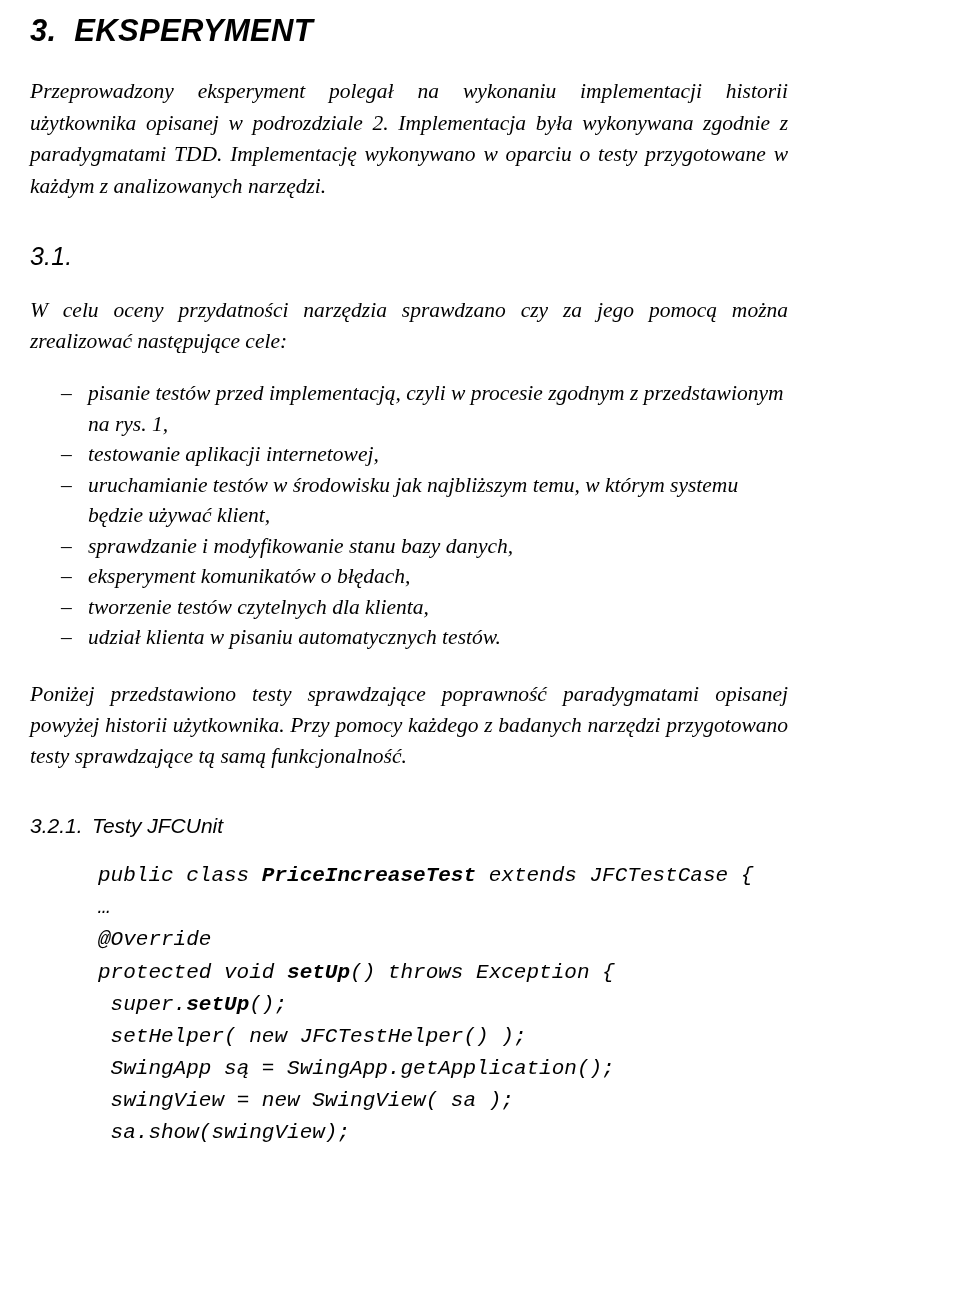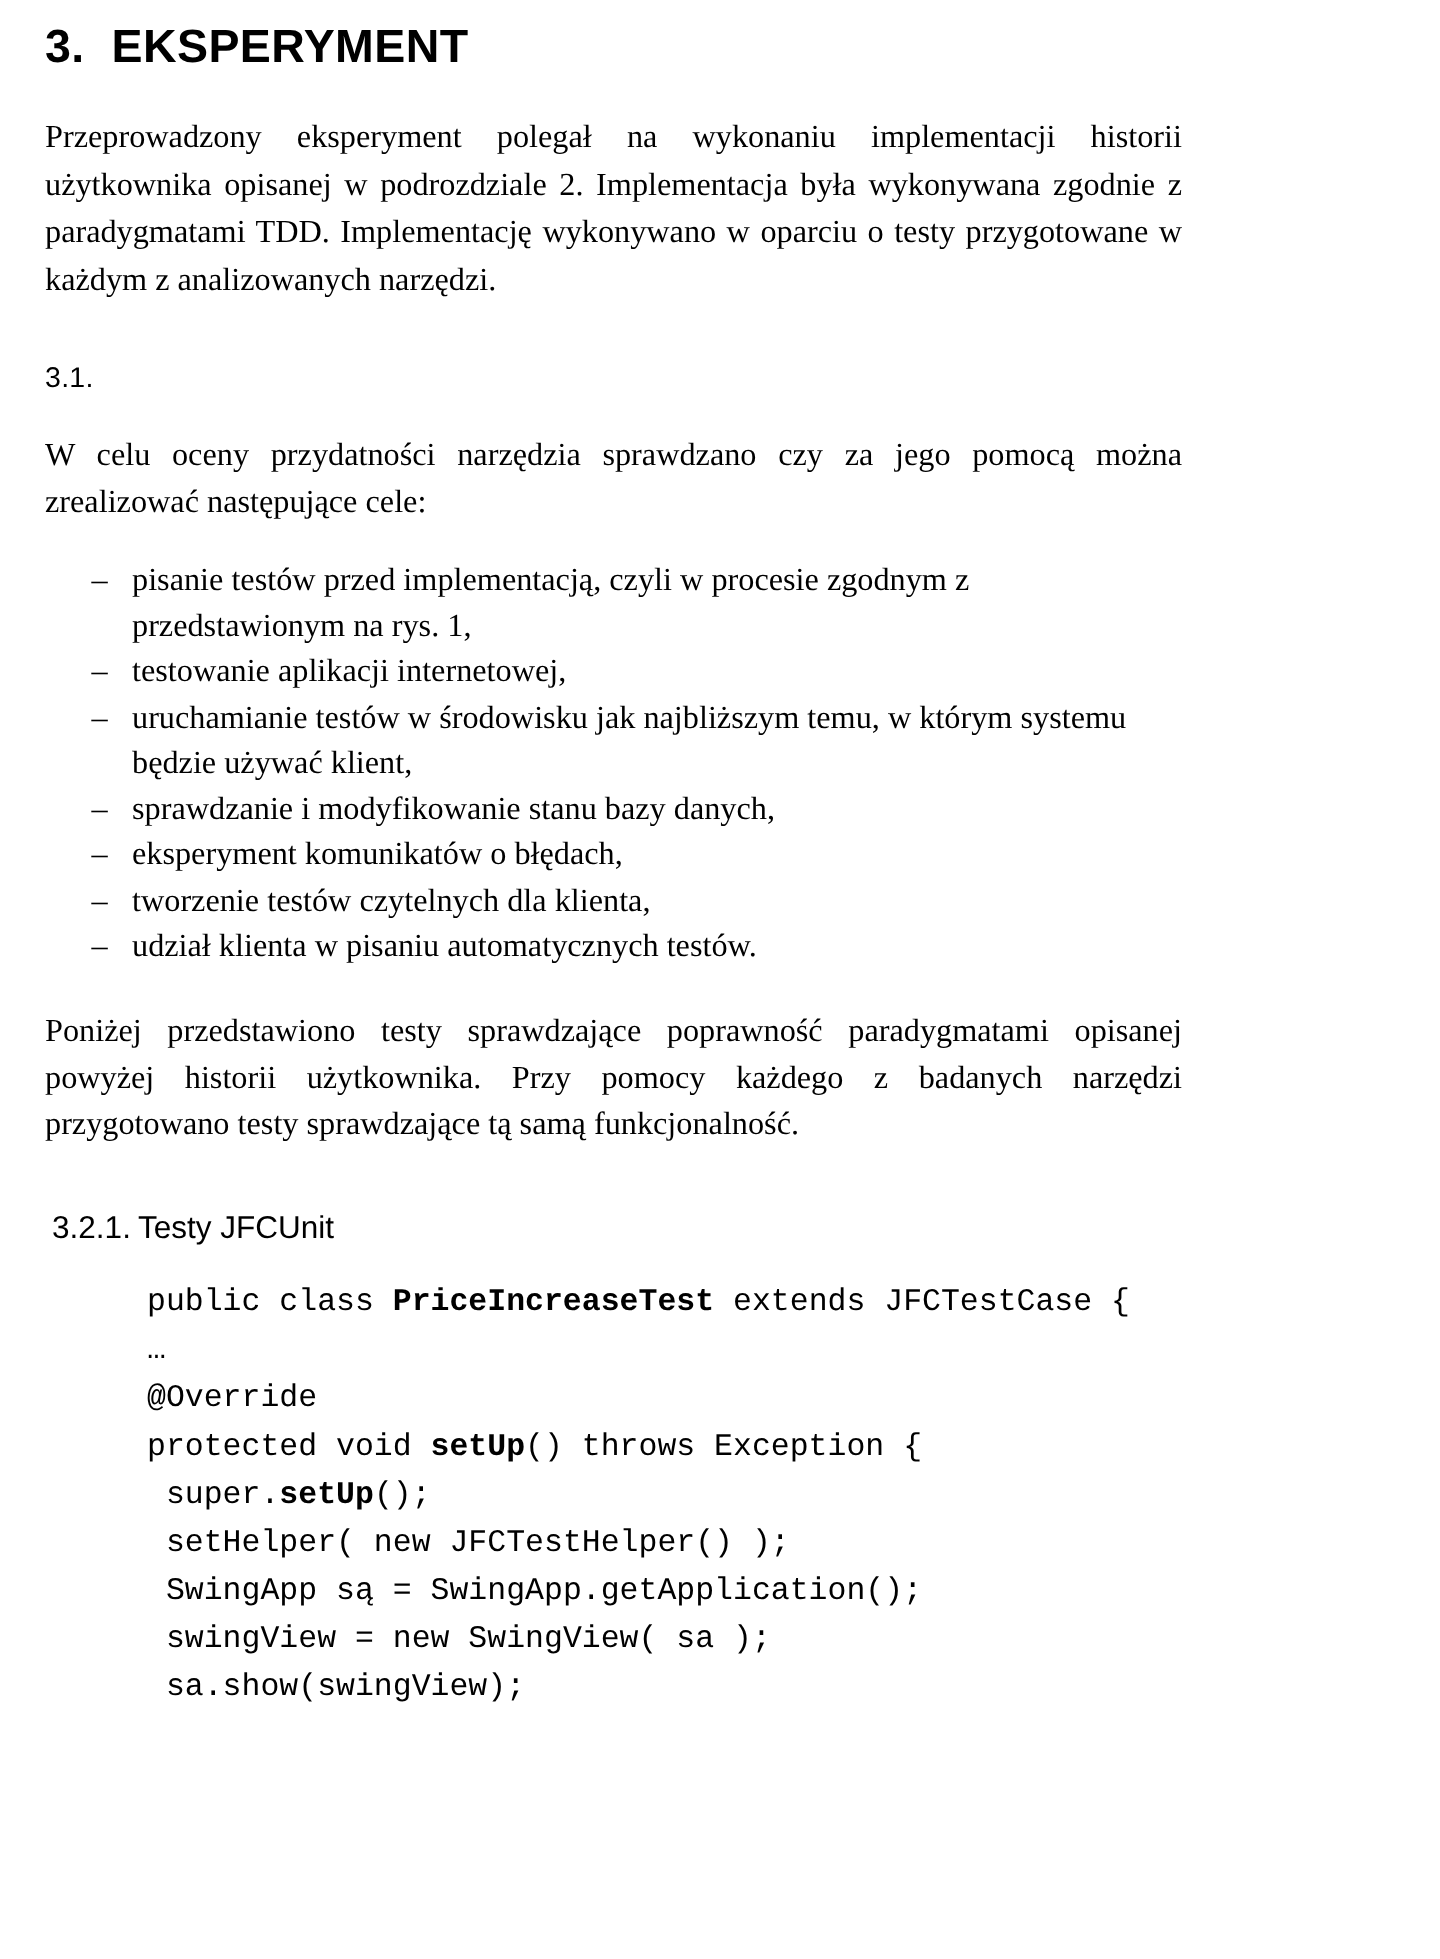--- a/index.html
+++ b/index.html
@@ -12,41 +12,42 @@
     min-height: 1306px;
     font-family: "Liberation Serif", serif;
     color: #000000;
   }
   .page {
     width: 822px;
     min-height: 1306px;
     box-sizing: border-box;
     padding: 8px 34px 0 30px;
     position: relative;
+    font-style: italic;
   }
   h1.chapter-title {
     font-family: "Liberation Sans", sans-serif;
     font-size: 31px;
     font-weight: bold;
     letter-spacing: 0.3px;
     margin: 6px 0 0 0;
     padding: 0;
     line-height: 1.1;
   }
   .intro {
     font-size: 21.5px;
     line-height: 1.47;
     text-align: justify;
     margin-top: 28px;
     text-indent: 0;
     hyphens: manual;
   }
   h2.section-title {
     font-family: "Liberation Sans", sans-serif;
-    font-size: 19px;
+    font-size: 25px;
     font-weight: normal;
     margin: 40px 0 0 0;
     padding: 0;
     letter-spacing: 0.2px;
     display: flex;
   }
   h2.section-title .num {
     width: 58px;
     flex: 0 0 58px;
   }
@@ -83,21 +84,20 @@
     text-align: justify;
     margin-top: 26px;
   }
   h3.subsection-title {
     font-family: "Liberation Sans", sans-serif;
     font-size: 21px;
     font-weight: normal;
     margin: 42px 0 16px 0;
     padding: 0;
     display: flex;
-    text-align: center;
   }
   h3.subsection-title .num {
     width: 62px;
     flex: 0 0 62px;
   }
   pre.code {
     font-family: "Liberation Mono", monospace;
     font-size: 21px;
     line-height: 1.53;
     margin: 22px 0 0 0;

